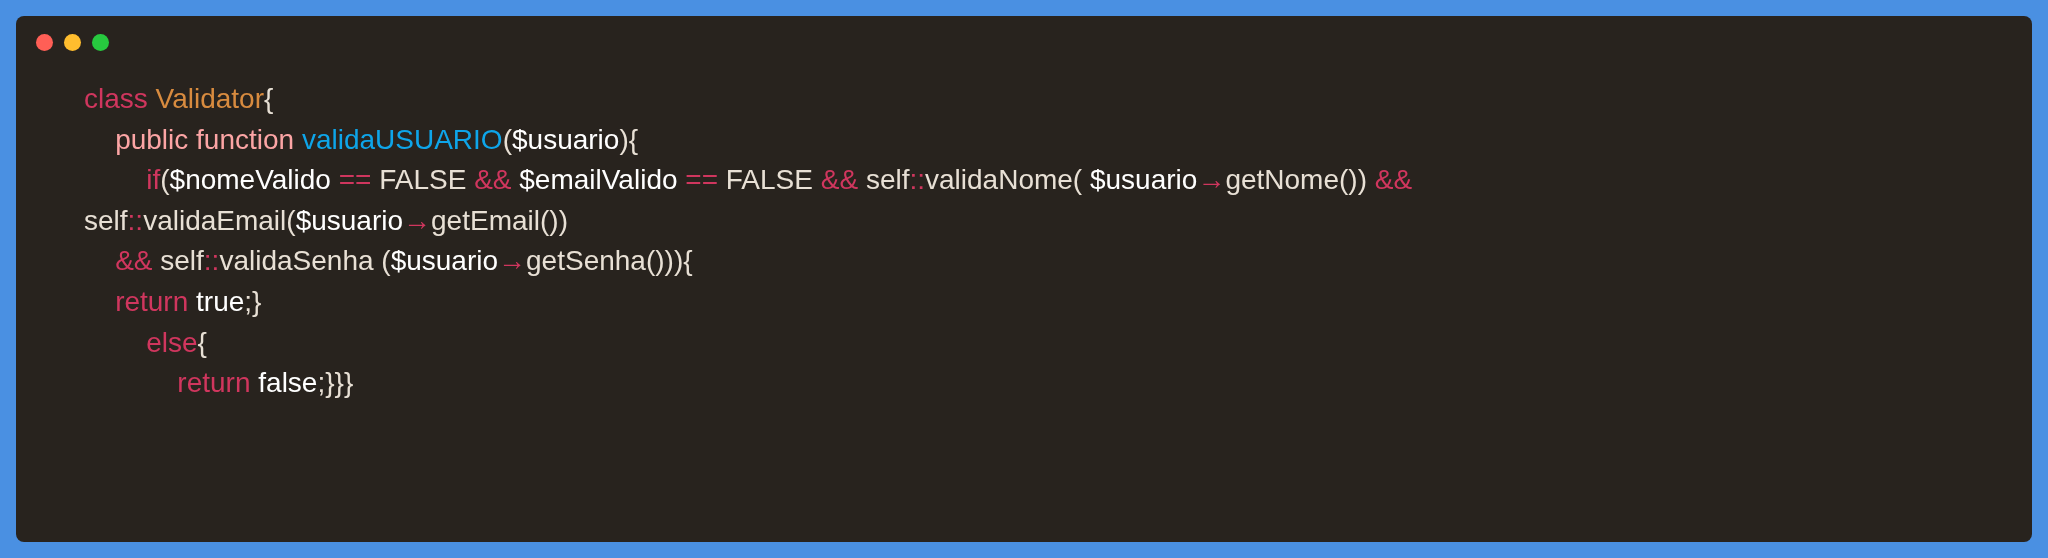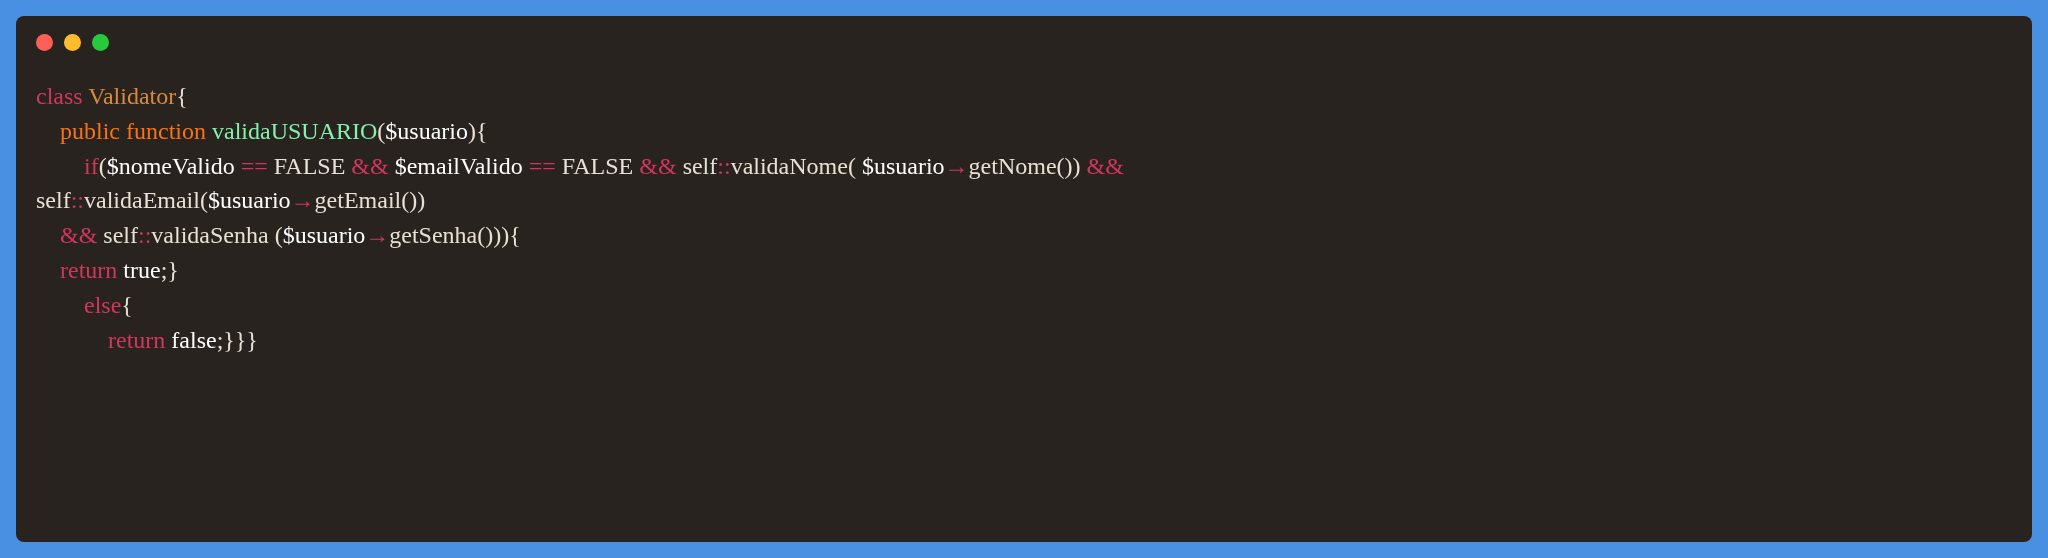--- a/index.html
+++ b/index.html
@@ -31,32 +31,33 @@
   .traffic-light {
     width: 17px;
     height: 17px;
     border-radius: 50%;
   }
   .red { background: #ff5f56; }
   .yellow { background: #ffbd2e; }
   .green { background: #27c93f; }
   .code-area {
     padding: 16px 20px;
-    font-size: 24px;
+    font-size: 28px;
     line-height: 1.45;
     color: #e8e8e8;
     white-space: pre;
-    font-family: Liberation Serif, serif;
+    font-family: Liberation Sans, sans-serif;
+    margin-left: 48px;
   }
   .token {
     display: inline;
   }
   .kw-red { color: #d0365e; }
-  .kw-green { color: #f97316; }
-  .kw-yellow { color: #86efac; }
+  .kw-green { color: #fca5a5; }
+  .kw-yellow { color: #0ea5e9; }
   .kw-orange { color: #d88b3f; }
   .kw-purple { color: #ffffff; }
   .kw-default { color: #e8e0d5; }
   .line {
     display: block;
     min-height: 1.45em;
   }
 </style>
 </head>
 <body>

